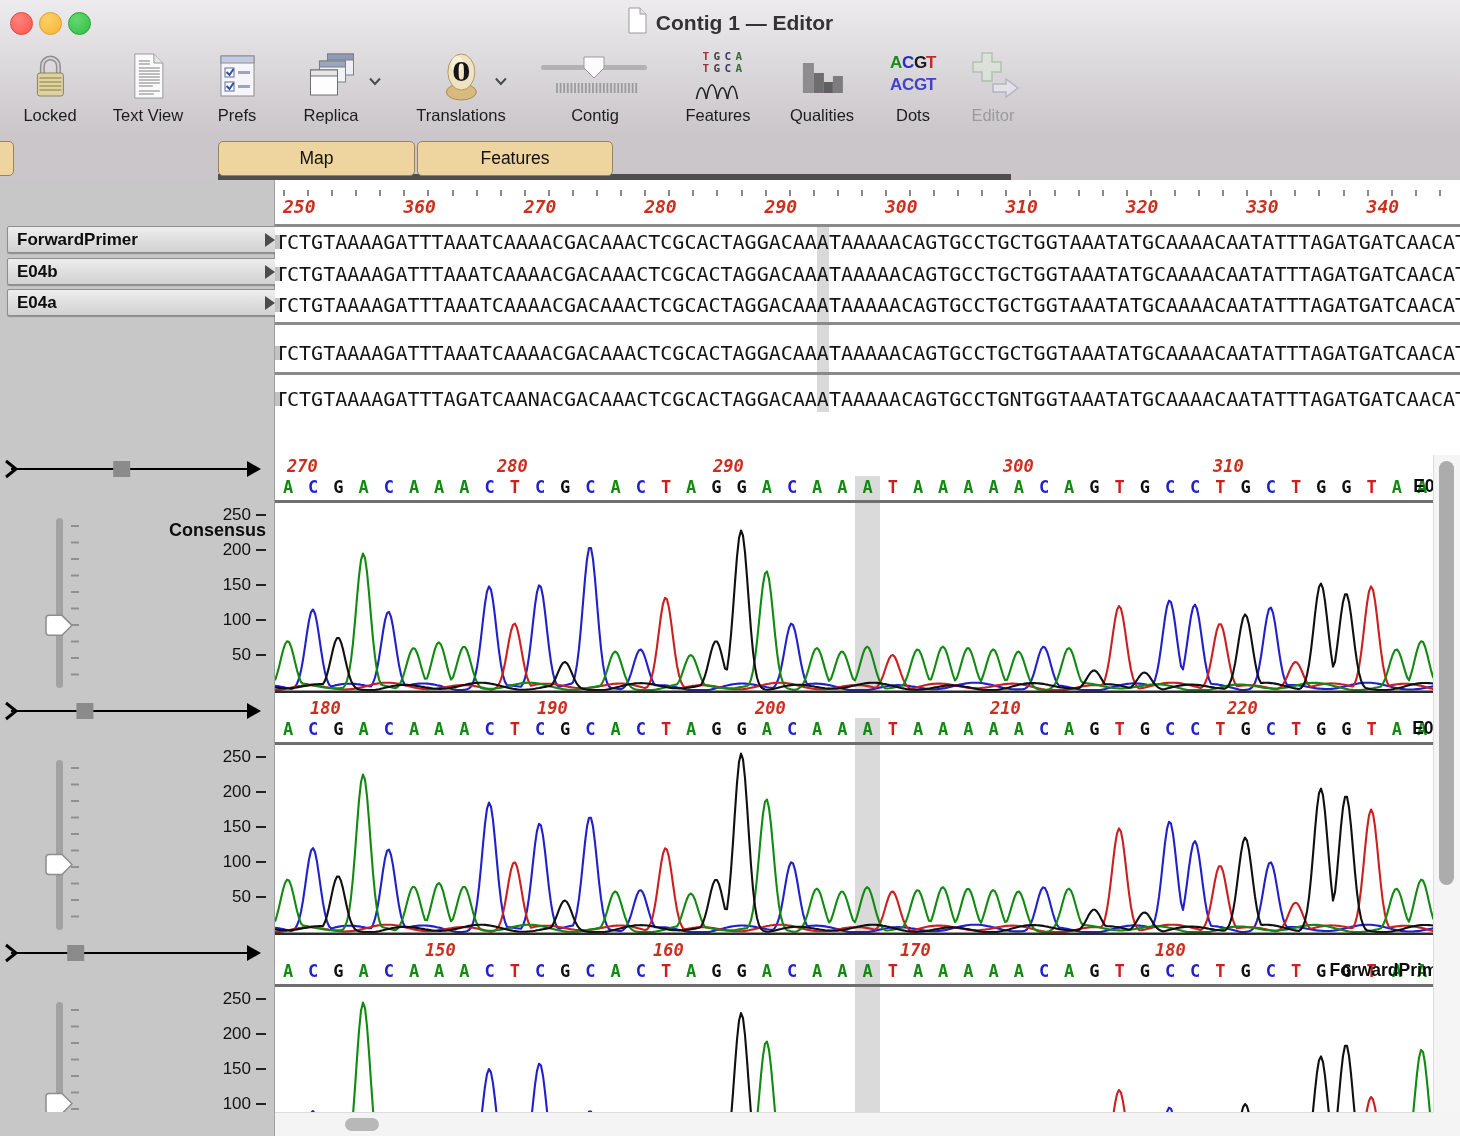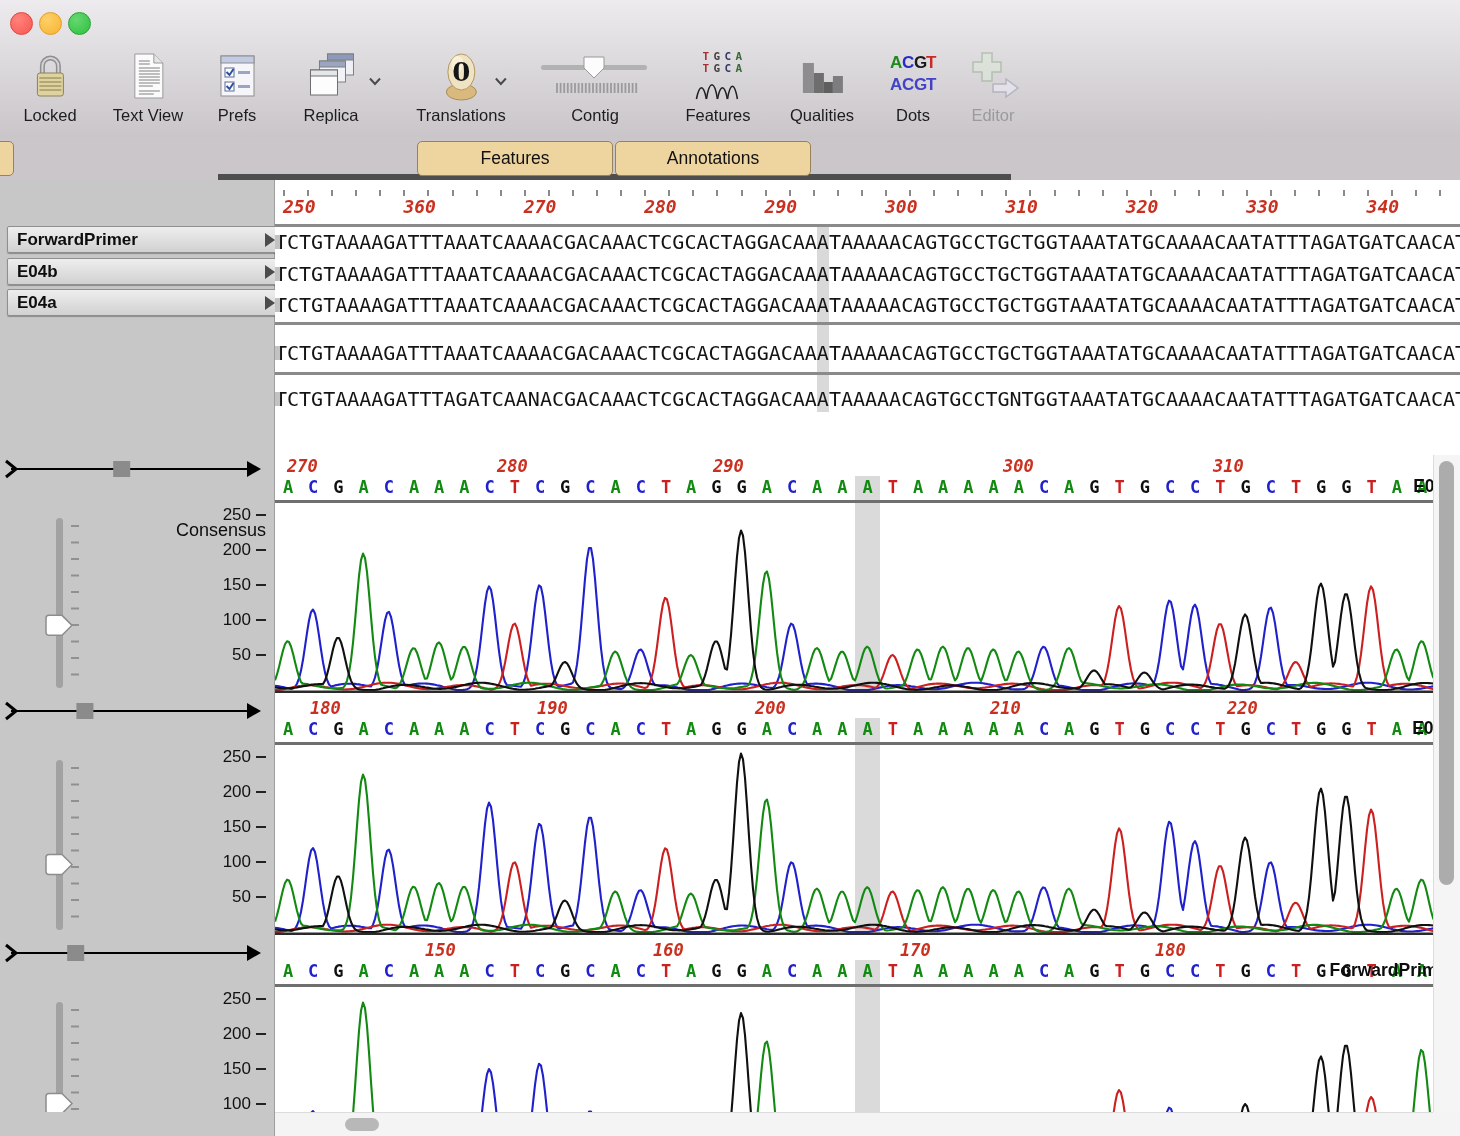--- a/index.html
+++ b/index.html
@@ -25,21 +25,21 @@
   .tab{position:absolute;top:3px;height:33px;background:#eed5a0;border:1px solid #97825a;border-radius:5px;
        display:flex;align-items:center;justify-content:center;font-size:17.5px;color:#111;z-index:2;}
   .tab.selected{background:#cecece;border:1px solid #8a8a8a;border-bottom:none;height:39px;border-radius:5px 5px 0 0;z-index:3;}
   
   #sidebar{position:absolute;left:0;top:180px;width:275px;height:956px;background:#c7c7c7;border-right:1px solid #9e9e9e;box-sizing:border-box;}
   .seq-btn{position:absolute;left:7px;width:258px;height:25px;background:linear-gradient(#eeeeee,#d1d1d1);
            border:1px solid #8f8f8f;border-radius:2px;box-shadow:0 1px 1px rgba(0,0,0,.3);
            display:flex;align-items:center;padding:0 9px;font-weight:bold;font-size:17px;color:#0d0d0d;}
   .tri-r{margin-left:auto;width:0;height:0;border-top:7px solid transparent;border-bottom:7px solid transparent;border-left:10px solid #4c4c4c;}
   .tri-l{margin-left:auto;width:0;height:0;border-top:7px solid transparent;border-bottom:7px solid transparent;border-right:10px solid #4c4c4c;}
-  .consensus-label{position:absolute;right:8px;width:250px;text-align:right;font-weight:normal;font-size:18px;color:#0d0d0d;}
+  .consensus-label{position:absolute;right:8px;width:250px;text-align:right;font-weight:bold;font-size:18px;color:#0d0d0d;}
   
   #alignpanel{position:absolute;left:275px;top:180px;width:1185px;height:275px;background:#fff;overflow:hidden;}
   .rtick{position:absolute;top:10px;width:2px;height:6px;background:#8a8a8a;}
   .rlabel{position:absolute;top:16px;font-family:"DejaVu Sans Mono",monospace;font-style:italic;font-weight:600;font-size:18px;}
   .sep{position:absolute;left:0;width:1185px;height:3px;background:#8a8a8a;}
   .seqrow{position:absolute;left:0;width:1200px;font-family:"DejaVu Sans Mono",monospace;font-size:20px;line-height:26px;color:#141414;white-space:pre;}
   .alhl{position:absolute;width:12px;background:#d9d9d9;}
   .notch{position:absolute;left:0;width:5px;height:14px;background:#c2c2c2;}
   
   .panel{position:absolute;left:0;width:1460px;overflow:hidden;}
@@ -63,20 +63,27 @@
   #corner{position:absolute;left:1433px;top:1112px;width:27px;height:24px;background:#f4f4f4;z-index:6;}
 </style>
 </head>
 <body>
 
 <div id="stage">
   <div id="header">
     <div class="tl close"></div>
     <div class="tl min"></div>
     <div class="tl max"></div>
+    <div class="titlewrap">
+      <span><svg width="21" height="27" viewBox="0 0 21 27">
+            <path d="M2 1h11l6 6v19H2z" fill="#fff" stroke="#9a9a9a"></path>
+            <path d="M13 1v6h6" fill="#e7e7e7" stroke="#9a9a9a"></path>
+          </svg></span>
+      <span id="wtitle">Contig 1 — Editor</span>
+    </div>
     <div id="toolbar">
         <div class="tb-item" style="left: 50px; transform: translateX(-50%);">
           <div class="tb-iconrow">
             <svg width="42" height="48" viewBox="0 0 42 48">
               <path d="M13 23v-9a8 8 0 0 1 16 0v9" fill="none" stroke="#8f8f8f" stroke-width="5"></path>
               <path d="M13 23v-9a8 8 0 0 1 16 0v9" fill="none" stroke="#d4d4d4" stroke-width="2"></path>
               <rect x="8" y="21" width="26" height="23" rx="2.5" fill="#ded3a0" stroke="#8b8158"></rect>
               <path d="M10 26h22M10 30h22M10 34h22M10 38h22" stroke="#b3a871" stroke-width="2"></path>
             </svg>
           </div>
@@ -219,25 +226,25 @@
               <path d="M28 34h13v-5l12 9-12 9v-5H28z" fill="#eceef6" stroke="#9a9ab0" stroke-width="1.5"></path>
             </svg>
           </div>
           <div class="tb-label">Editor</div>
         </div>
       </div>
   </div>
   <div id="tabbar">
       <div id="tabdark"></div>
       <div class="tab" style="left: -6px; width: 18px;"></div>
+      <div class="tab" style="left: 218px; width: 195px;">
+        <span>Map</span>
+      </div>
       <div class="tab" style="left: 417px; width: 194px;">
         <span>Features</span>
-      </div>
-      <div class="tab" style="left: 615px; width: 194px;">
-        <span>Annotations</span>
       </div>
     </div>
   <div id="sidebar">
       <div class="seq-btn" style="top: 46px;">
         <span>ForwardPrimer</span>
         <span class="tri-r"></span>
       </div>
       <div class="seq-btn" style="top: 78px;">
         <span>E04b</span>
         <span class="tri-r"></span>

